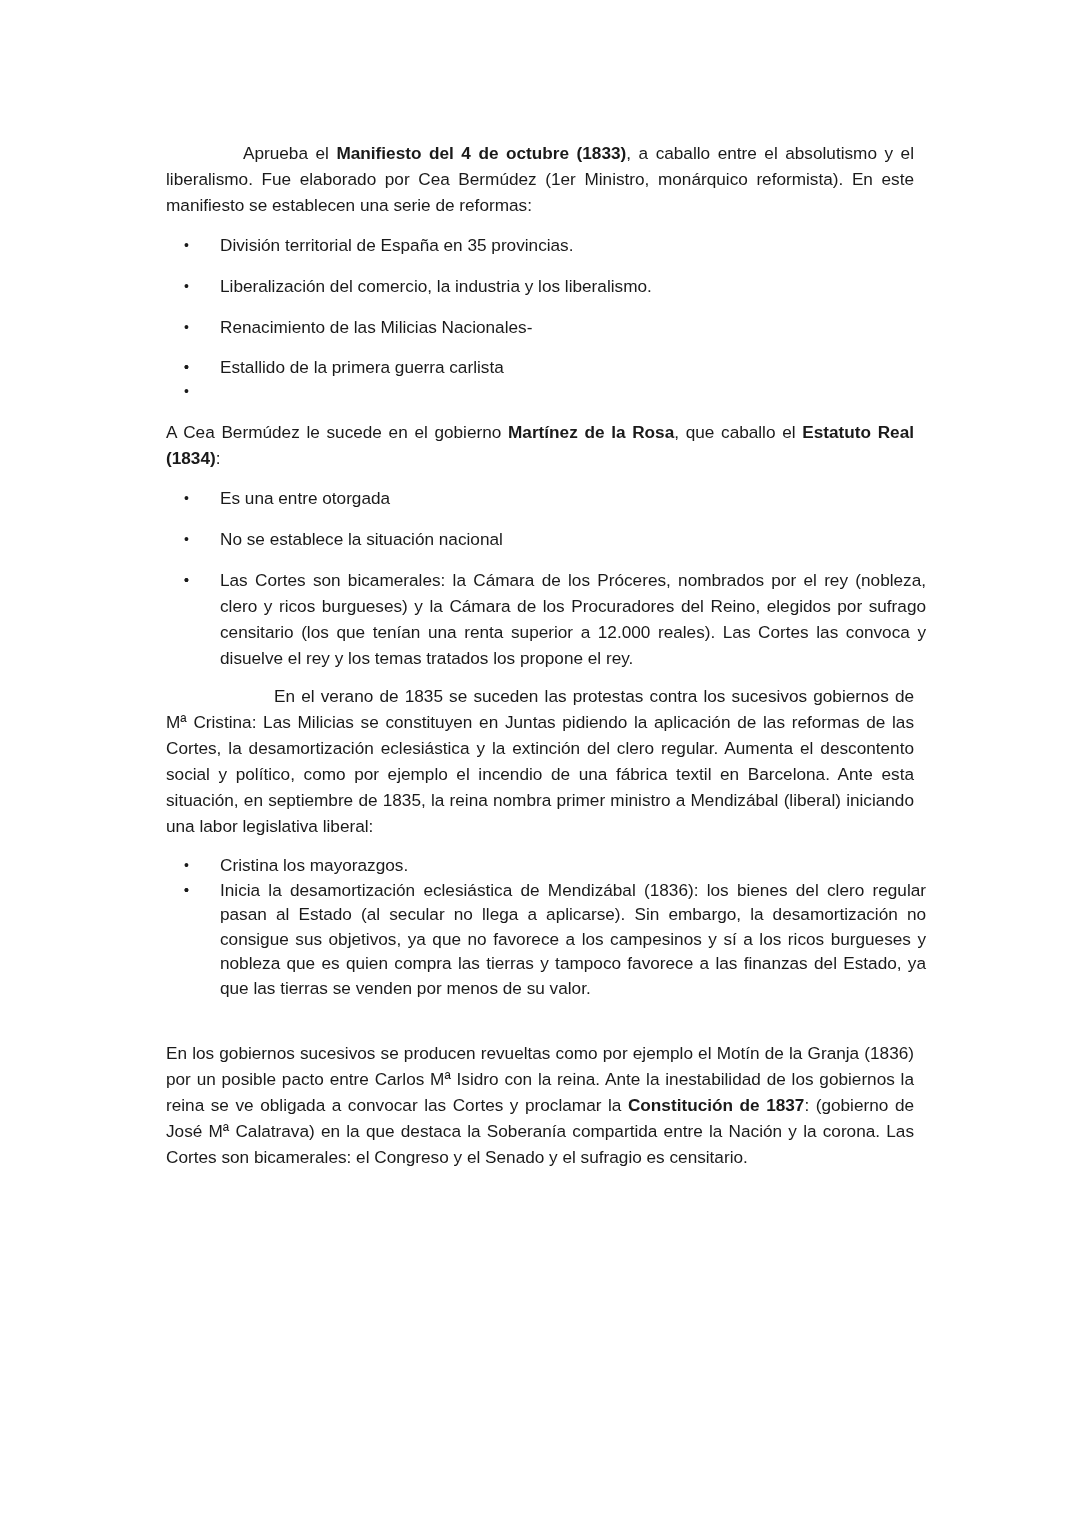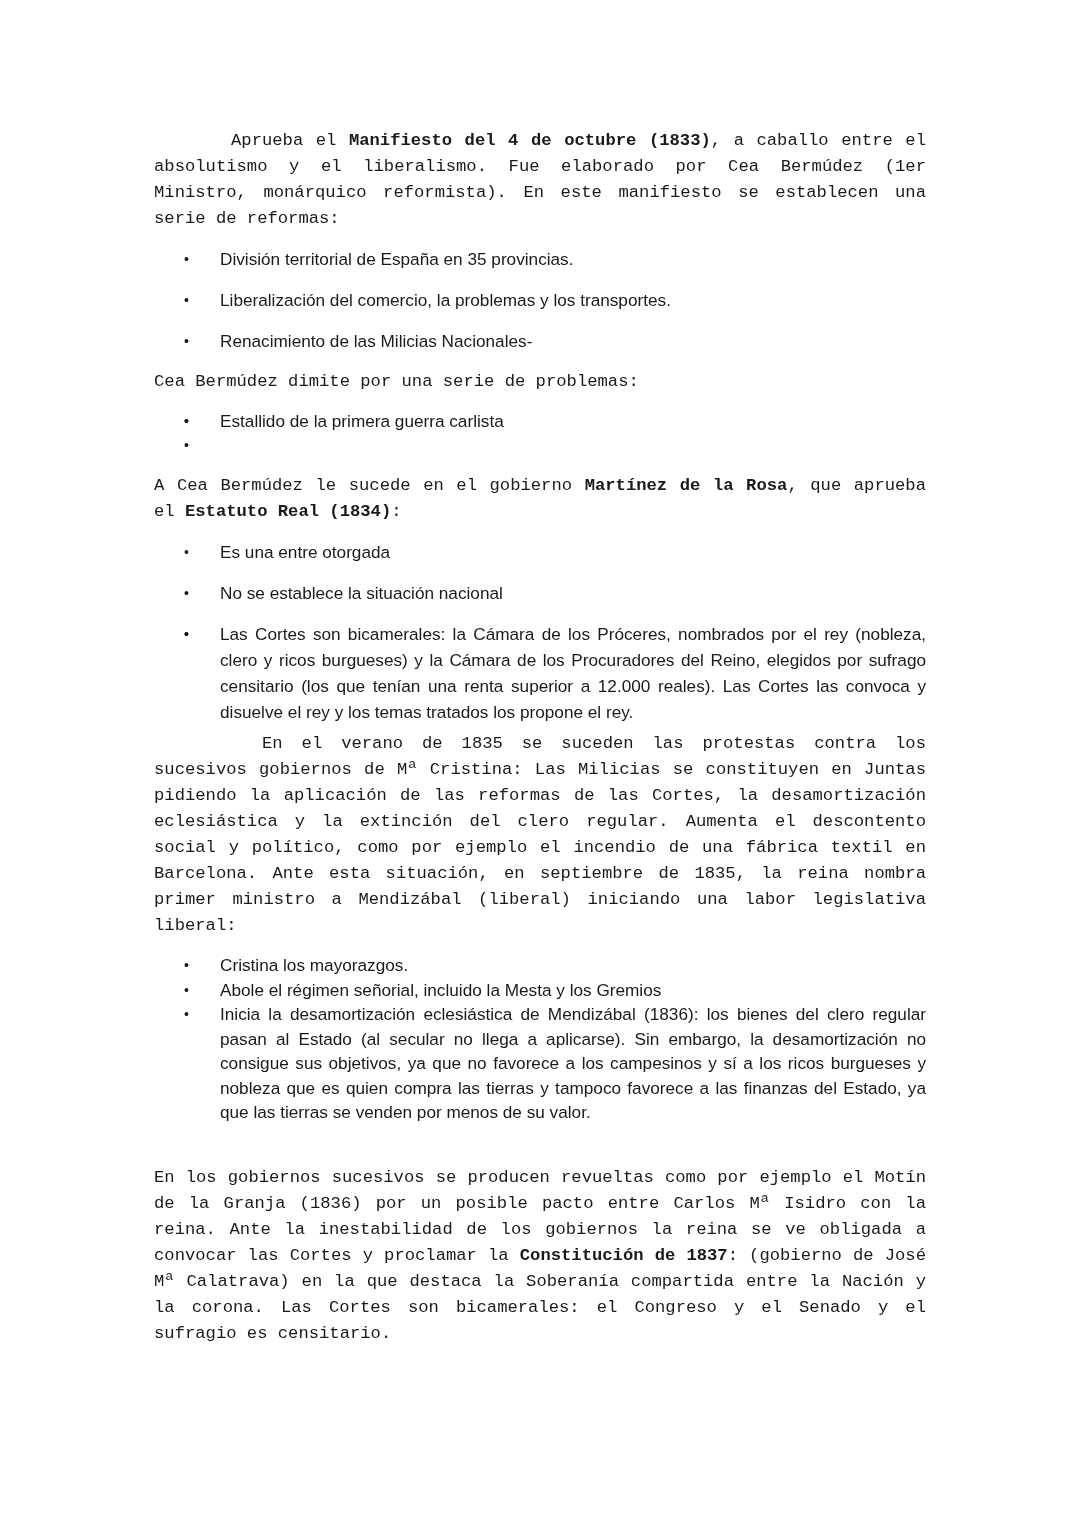--- a/index.html
+++ b/index.html
@@ -1,60 +1,59 @@
 <!DOCTYPE html>
 <html><head>
 <meta charset="utf-8">
 <style>
   html, body { margin: 0; padding: 0; background: #ffffff; }
   body { width: 1080px; height: 1527px; position: relative; overflow: hidden;
          font-family: "Liberation Sans", sans-serif; color: #1a1a1a; }
   .page { position: absolute; left: 154px; top: 128px; width: 772px; font-size: 17.2px; }
-  .p { margin: 0; line-height: 26px; text-align: justify; font-family: Liberation Mono, monospace; }
+  .p { margin: 12px; line-height: 26px; text-align: justify; }
   .indent { text-indent: 77px; }
   .indent2 { text-indent: 108px; }
   ul { list-style: none; margin: 0; padding: 0; }
   li { position: relative; padding-left: 66px; line-height: 26px; text-align: justify; }
   li .bullet { position: absolute; left: 30px; top: 0; font-size: 14px; }
   .spaced li { margin-bottom: 15px; }
   b { font-weight: bold; }
 </style>
 </head>
 <body>
 
 <div class="page">
 
   <p class="p indent" style="margin-bottom:14px;"><span>Aprueba  el </span><b>Manifiesto del 4 de octubre (1833)</b><span>, a caballo entre el absolutismo y el liberalismo. Fue elaborado por Cea Bermúdez (1er Ministro, monárquico reformista). En este manifiesto se establecen una serie de reformas:</span></p>
 
   <ul class="spaced">
     <li><span class="bullet">•</span><span>División territorial de España en 35 provincias.</span></li>
-    <li><span class="bullet">•</span><span>Liberalización del comercio, la problemas y los transportes.</span></li>
+    <li><span class="bullet">•</span><span>Liberalización del comercio, la industria y los liberalismo.</span></li>
     <li><span class="bullet">•</span><span>Renacimiento de las Milicias Nacionales-</span></li>
   </ul>
 
-  <p class="p" style="margin-top:10px;margin-bottom:14px;">Cea Bermúdez dimite por una serie de problemas:</p>
 
   <ul style="line-height:24px;">
     <li style="line-height:24px;"><span class="bullet">•</span></li>
     <li style="line-height:24px;"><span class="bullet">•</span><span>Estallido de la primera guerra carlista</span></li>
     <li style="line-height:24px;"><span class="bullet">•</span></li>
   </ul>
 
-  <p class="p" style="margin-top:40px;margin-bottom:14px;"><span>A Cea Bermúdez le sucede en el gobierno </span><b>Martínez de la Rosa</b><span>, que aprueba el </span><b>Estatuto Real (1834)</b><span>:</span></p>
+  <p class="p" style="margin-top:40px;margin-bottom:14px;"><span>A Cea Bermúdez le sucede en el gobierno </span><b>Martínez de la Rosa</b><span>, que caballo el </span><b>Estatuto Real (1834)</b><span>:</span></p>
 
   <ul class="spaced">
     <li><span class="bullet">•</span><span>Es una entre otorgada</span></li>
     <li><span class="bullet">•</span><span>No se establece la situación nacional</span></li>
     <li><span class="bullet">•</span></li>
     <li style="margin-bottom:6px;"><span class="bullet">•</span><span>Las Cortes son bicamerales: la Cámara de los Próceres, nombrados por el rey (nobleza, clero y ricos burgueses) y la Cámara de los Procuradores del Reino, elegidos por sufrago censitario (los que tenían una renta superior a 12.000 reales). Las Cortes las convoca y disuelve el rey y los temas tratados los propone el rey.</span></li>
   </ul>
 
   <p class="p indent2" style="margin-bottom:14px;">En el verano de  1835 se suceden las protestas contra los sucesivos gobiernos de Mª Cristina: Las Milicias se constituyen en Juntas pidiendo la aplicación de las reformas de las Cortes, la desamortización eclesiástica y la extinción del clero regular. Aumenta el descontento social y político, como por ejemplo el incendio de una fábrica textil en Barcelona. Ante esta situación, en septiembre de 1835, la reina nombra primer ministro a Mendizábal (liberal) iniciando una labor legislativa liberal:</p>
 
   <ul>
     <li style="line-height:24.5px;"><span class="bullet">•</span><span>Cristina los mayorazgos.</span></li>
-    <li style="line-height:24.5px;"><span class="bullet">•</span><span>Abole el régimen señorial, incluido la Mesta y los Gremios</span></li>
+    <li style="line-height:24.5px;"><span class="bullet">•</span></li>
     <li style="line-height:24.5px;"><span class="bullet">•</span><span>Inicia la desamortización eclesiástica de Mendizábal (1836): los bienes del clero regular pasan al Estado (al secular no llega a aplicarse). Sin embargo, la desamortización no consigue sus objetivos, ya que no favorece a los campesinos y sí a los ricos burgueses y nobleza que es quien compra las tierras y tampoco favorece a las finanzas del Estado, ya que las tierras se venden  por menos de su valor.</span></li>
   </ul>
 
   <p class="p" style="margin-top:40px;"><span>En los gobiernos sucesivos se producen revueltas como por ejemplo el Motín de la Granja (1836) por un posible pacto entre Carlos Mª Isidro con la reina.  Ante la inestabilidad de los gobiernos la reina se ve obligada a convocar las Cortes y proclamar la </span><b>Constitución de 1837</b><span>: (gobierno de José Mª Calatrava) en la que destaca la Soberanía compartida entre la Nación y la corona. Las Cortes son bicamerales: el Congreso y el Senado y el sufragio es censitario.</span></p>
 
 </div>
 
 </body></html>

